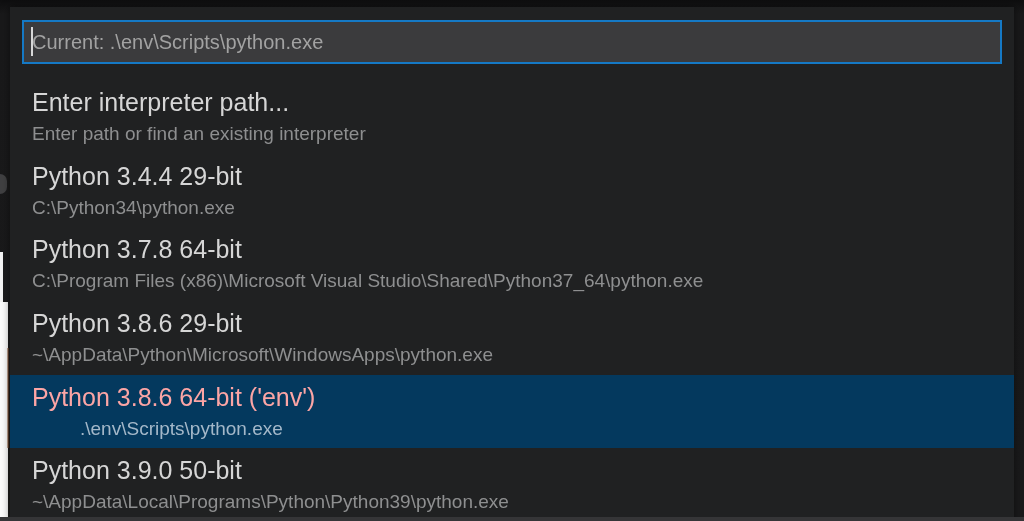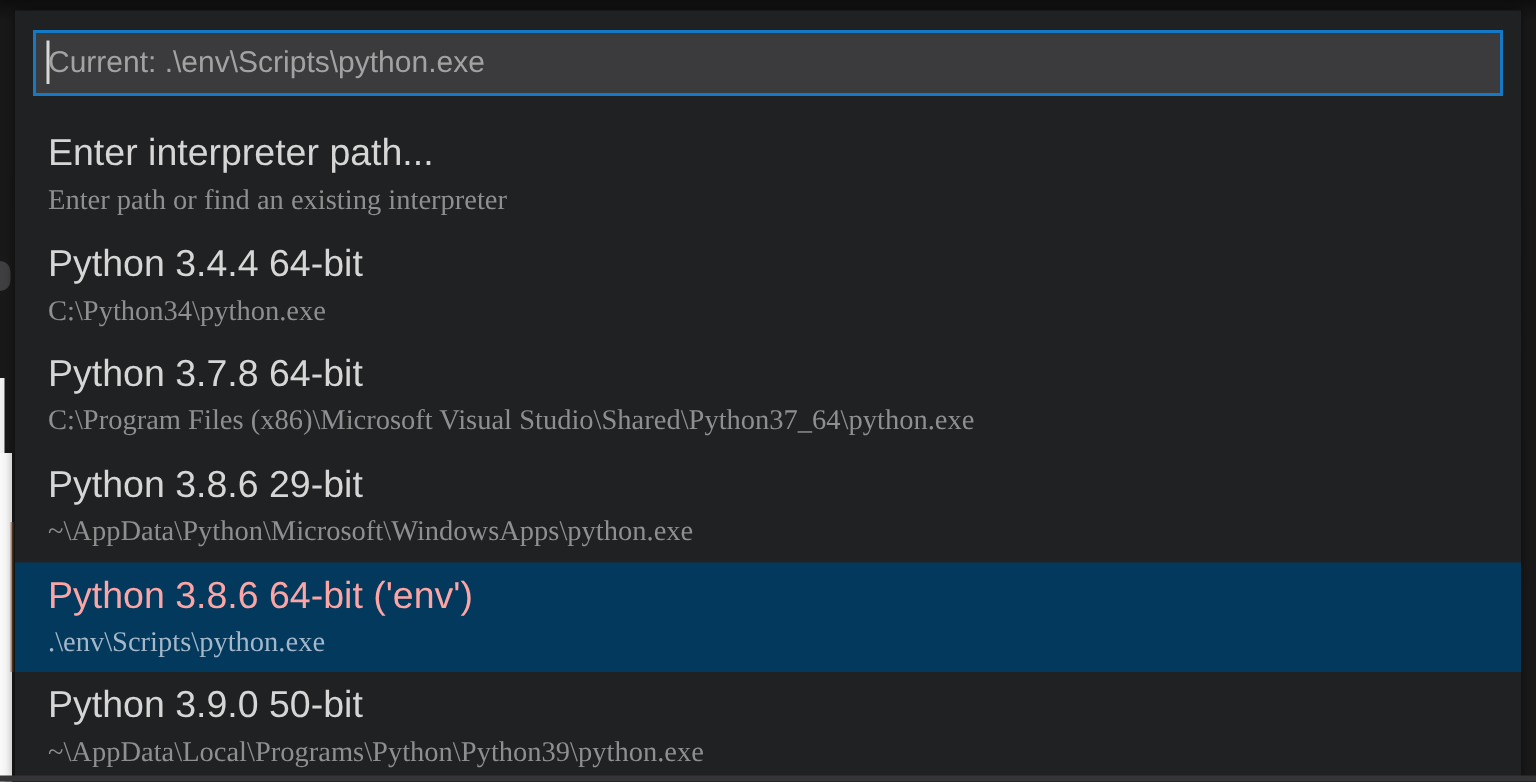--- a/index.html
+++ b/index.html
@@ -71,25 +71,24 @@
     line-height: 24px;
     color: #d6d6d6;
     white-space: pre;
   }
   .qp-desc {
     font-size: 19px;
     line-height: 24px;
     margin-top: 8px;
     color: #8e8f90;
     white-space: pre;
-    font-family: Liberation Serif, serif;
   }
   .qp-row.selected { background: var(--selection-bg, #04395e); }
   .qp-row.selected .qp-title { color: #fca5a5; }
-  .qp-row.selected .qp-desc  { color: #a4b8c9; }
+  .qp-row.selected .qp-desc  { color: #a4b8c9; margin-left: 48px; }
 </style>
 </head>
 <body>
 
 <div class="edge-blob"></div>
 <div class="edge-white-a"></div>
 <div class="edge-white-b"></div>
 <div class="edge-warm"></div>
 <div class="bottom-strip"></div>
 
@@ -101,21 +100,21 @@
   </div>
 
   <div class="qp-list">
 
     <div class="qp-row">
       <div class="qp-title">Enter interpreter path...</div>
       <div class="qp-desc">Enter path or find an existing interpreter</div>
     </div>
 
     <div class="qp-row">
-      <div class="qp-title">Python 3.4.4 64-bit</div>
+      <div class="qp-title">Python 3.4.4 29-bit</div>
       <div class="qp-desc">C:\Python34\python.exe</div>
     </div>
 
     <div class="qp-row">
       <div class="qp-title">Python 3.7.8 64-bit</div>
       <div class="qp-desc">C:\Program Files (x86)\Microsoft Visual Studio\Shared\Python37_64\python.exe</div>
     </div>
 
     <div class="qp-row">
       <div class="qp-title">Python 3.8.6 29-bit</div>

